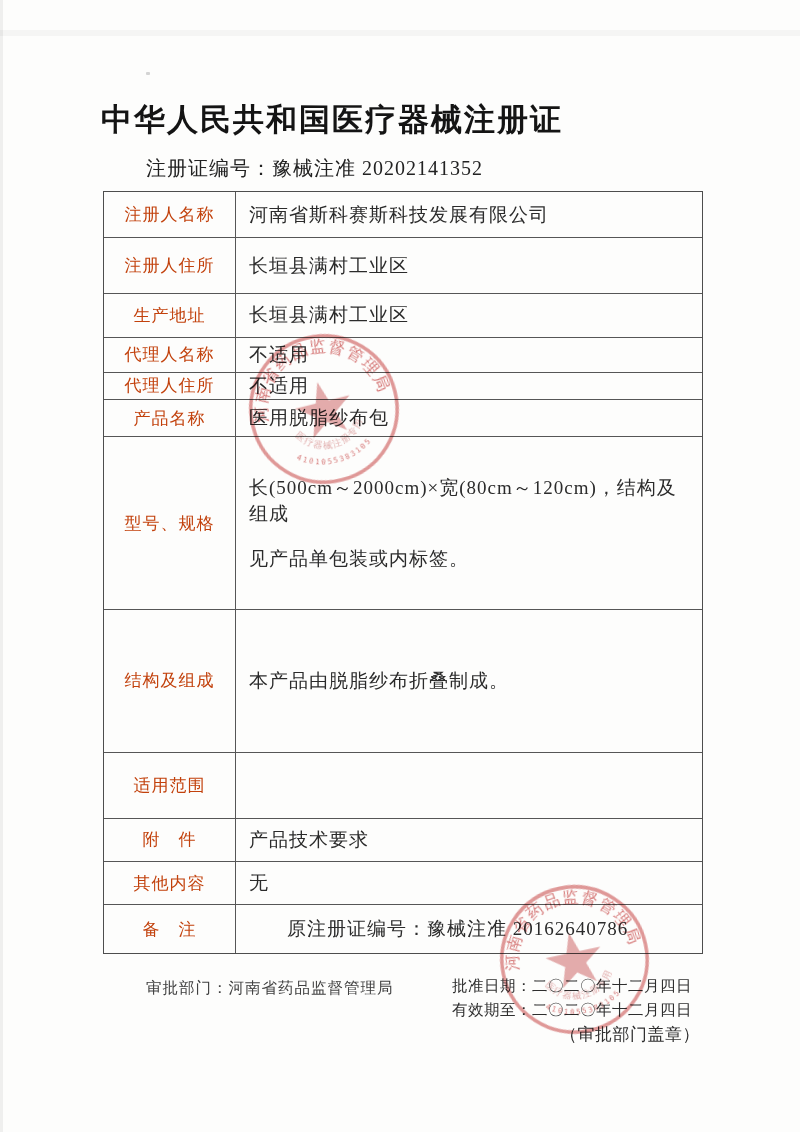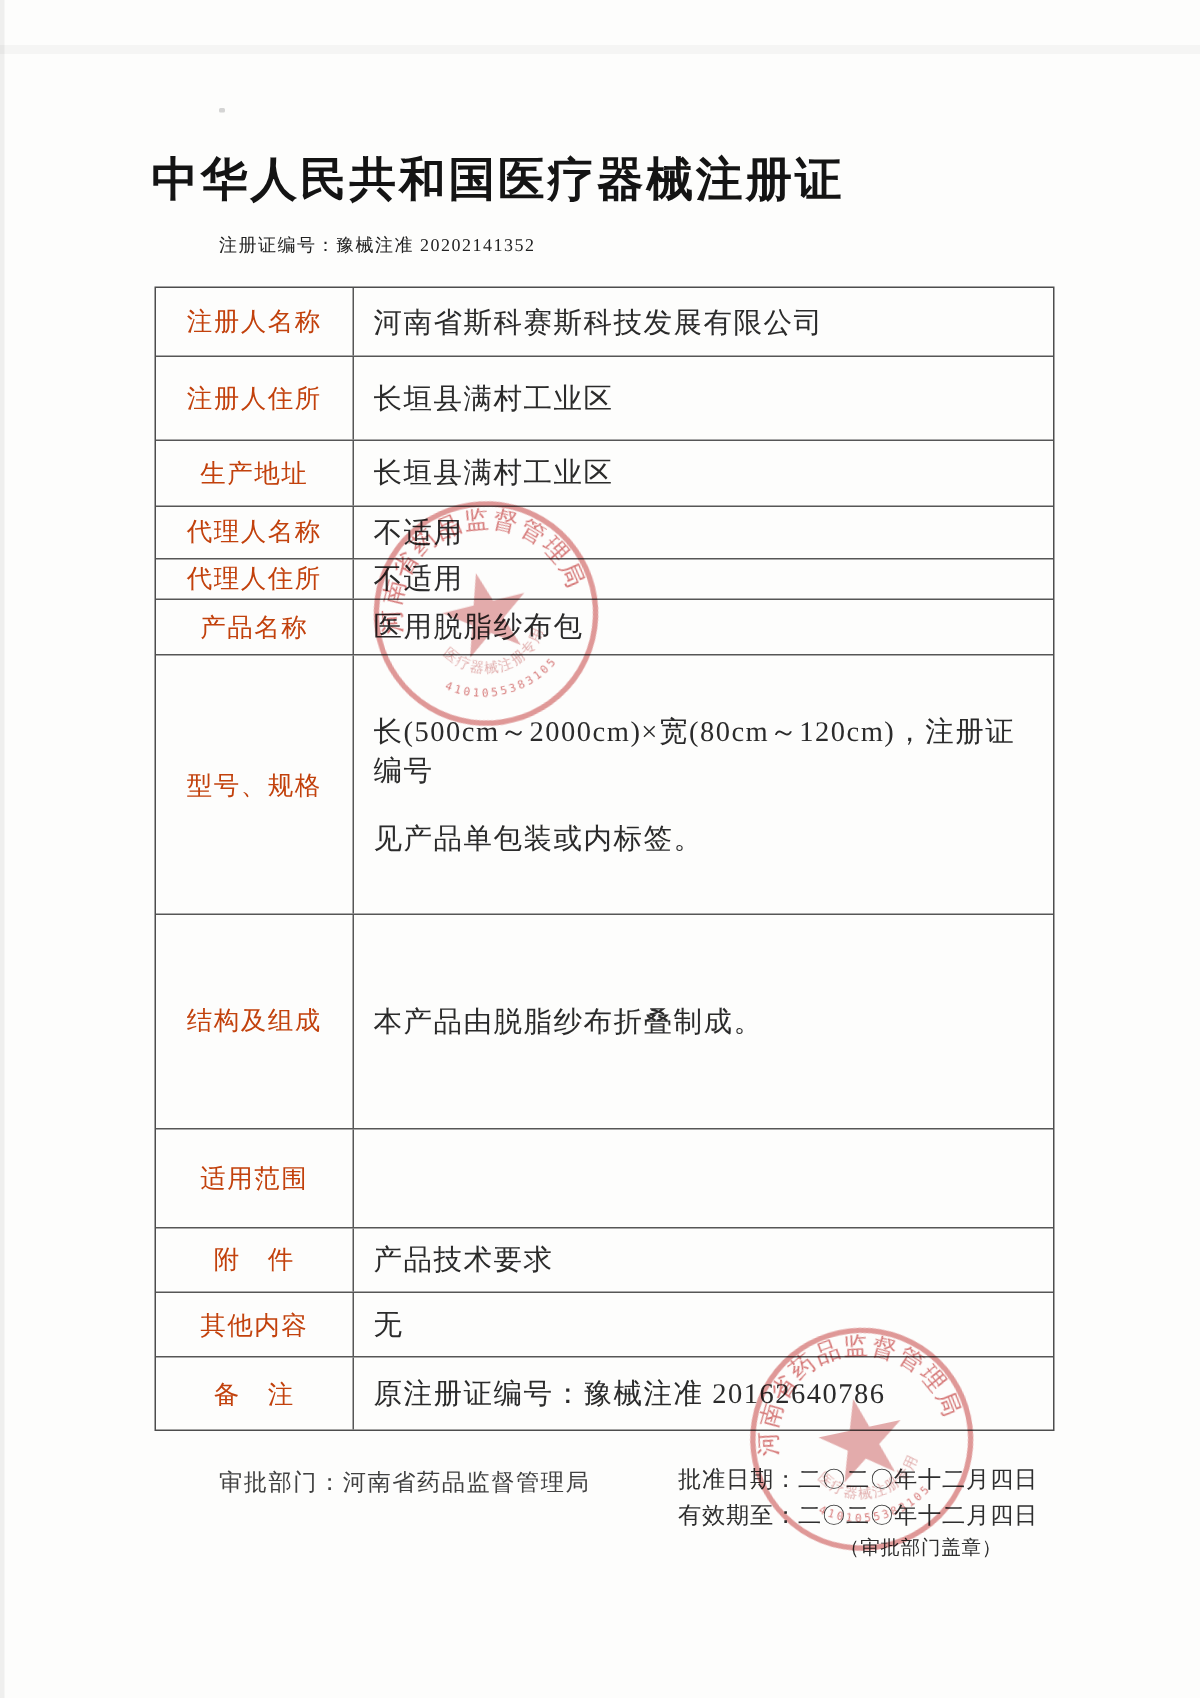--- a/index.html
+++ b/index.html
@@ -13,49 +13,49 @@
   .scan-edge-left{position:absolute;left:0;top:0;width:3px;height:1132px;background:rgba(120,120,120,0.10);}
   .scan-streak-top{position:absolute;left:0;top:30px;width:800px;height:6px;background:rgba(100,100,100,0.05);}
   .scan-speck{position:absolute;left:146px;top:72px;width:4px;height:3px;background:rgba(90,90,90,0.25);border-radius:1px;}
 
   .doc-title{
     position:absolute;left:0;top:99px;width:664px;text-align:center;
     font-size:31px;font-weight:bold;letter-spacing:2px;color:#141414;
     font-family:"Liberation Sans","DejaVu Sans",sans-serif;
   }
   .cert-line{
-    position:absolute;left:146px;top:155px;font-size:12px;color:#222;letter-spacing:1px;
+    position:absolute;left:146px;top:155px;font-size:20px;color:#222;letter-spacing:1px;
   }
 
   .cert-table{
     position:absolute;left:103px;top:191px;width:600px;
     border:1.6px solid #4d4d4d;box-sizing:border-box;
     display:flex;flex-direction:column;
   }
   .row{display:flex;box-sizing:border-box;border-bottom:1px solid #565656;}
-  .row:last-child{border-bottom:none;}
+  .row:last-child{border-bottom:none;gap:38px;}
   .cell-label{
     width:132px;flex:0 0 132px;box-sizing:border-box;border-right:1px solid #565656;
     display:flex;align-items:center;justify-content:center;
     font-size:17px;letter-spacing:1px;color:#c2410c;text-align:center;
   }
   .cell-value{
     flex:1;box-sizing:border-box;padding-left:13px;padding-right:8px;
     display:flex;flex-direction:column;justify-content:center;
     font-size:19px;letter-spacing:1px;color:#2b2b2b;
   }
   .r1{height:46.4px}.r2{height:55.4px}.r3{height:44.4px}.r4{height:34.4px}
   .r5{height:27.4px}.r6{height:37.4px}.r7{height:172.4px}.r8{height:143.4px}
   .r9{height:65.4px}.r10{height:43.4px}.r11{height:43.4px}.r12{height:48px}
   .r7 .cell-value{gap:19px;}
 
   .footer-approval{position:absolute;left:146px;top:978px;font-size:15.5px;letter-spacing:1px;color:#404040;}
   .footer-date1{position:absolute;left:452px;top:976px;font-size:15.5px;letter-spacing:0.5px;color:#2e2e2e;}
   .footer-date2{position:absolute;left:452px;top:1000px;font-size:15.5px;letter-spacing:0.5px;color:#2e2e2e;}
-  .footer-sealnote{position:absolute;left:560px;top:1023px;font-size:13px;letter-spacing:0.5px;color:#2e2e2e;}
+  .footer-sealnote{position:absolute;left:560px;top:1023px;font-size:17px;letter-spacing:0.5px;color:#2e2e2e;}
 
   .seal{position:absolute;mix-blend-mode:multiply;filter:blur(0.35px);}
   .seal-1{left:245px;top:330px;width:158px;height:158px;transform:rotate(-14deg);}
   .seal-2{left:496px;top:881px;width:157px;height:157px;transform:rotate(-12deg);}
 </style>
 </head>
 <body>
 
 <div class="scan-edge-left"></div>
 <div class="scan-streak-top"></div>
@@ -98,21 +98,21 @@
   </div>
   <div class="row r6">
     <div class="cell-label">产品名称</div>
     <div class="cell-value">
         <div>医用脱脂纱布包</div>
       </div>
   </div>
   <div class="row r7">
     <div class="cell-label">型号、规格</div>
     <div class="cell-value">
-      <div>长(500cm～2000cm)×宽(80cm～120cm)，注册证编号</div>
+      <div>长(500cm～2000cm)×宽(80cm～120cm)，结构及组成</div>
       <div>见产品单包装或内标签。</div>
     </div>
   </div>
   <div class="row r8">
     <div class="cell-label">结构及组成</div>
     <div class="cell-value">
         <div>本产品由脱脂纱布折叠制成。</div>
       </div>
   </div>
   <div class="row r9">

